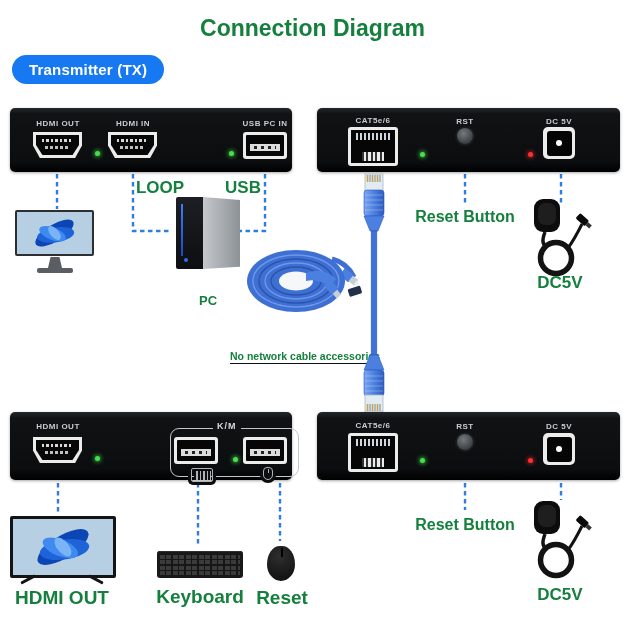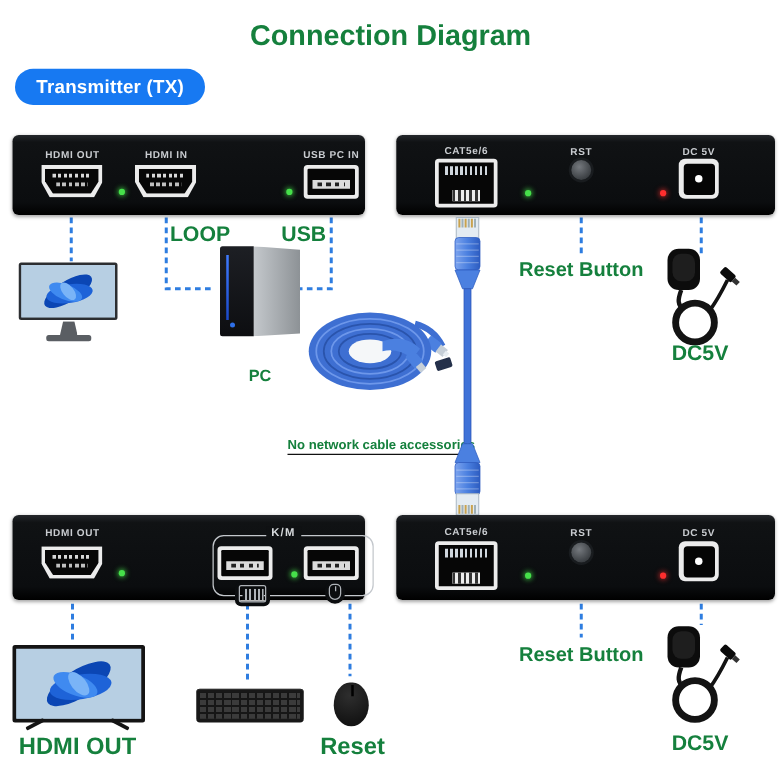--- a/index.html
+++ b/index.html
@@ -301,20 +301,21 @@
       </svg>
     </div>
     <span class="tv-foot" style="left:10px;top:62px;transform:rotate(-28deg);"></span>
     <span class="tv-foot" style="left:78px;top:62px;transform:rotate(28deg);"></span>
   </div>
   <div class="lbl" style="left:4px;top:588px;width:116px;font-size:19px;">HDMI OUT</div>
 
   <div class="kbd" style="left:157px;top:551px;width:86px;height:27px;">
       <i></i>
     </div>
+  <div class="lbl" style="left:153px;top:587px;width:94px;font-size:19px;">Keyboard</div>
 
   <div class="mouse" style="left:267px;top:546px;width:28px;height:35px;"></div>
   <div class="lbl" style="left:252px;top:588px;width:60px;font-size:19px;">Reset</div>
 
   <div class="lbl" style="left:403px;top:516px;width:124px;font-size:16px;">Reset Button</div>
   <svg class="abs" style="left:518px;top:500px;" width="76" height="80" viewBox="0 0 76 80">
     <rect x="16" y="1" width="26" height="33" rx="9" fill="#0c0c0c"></rect>
     <rect x="20" y="5" width="18" height="22" rx="7" fill="#1e1e1e"></rect>
     <path d="M27,34 C24,42 24,46 29,50" stroke="#131313" stroke-width="3.5" fill="none"></path>
     <circle cx="38" cy="60" r="15.5" stroke="#131313" stroke-width="5.5" fill="none"></circle>

